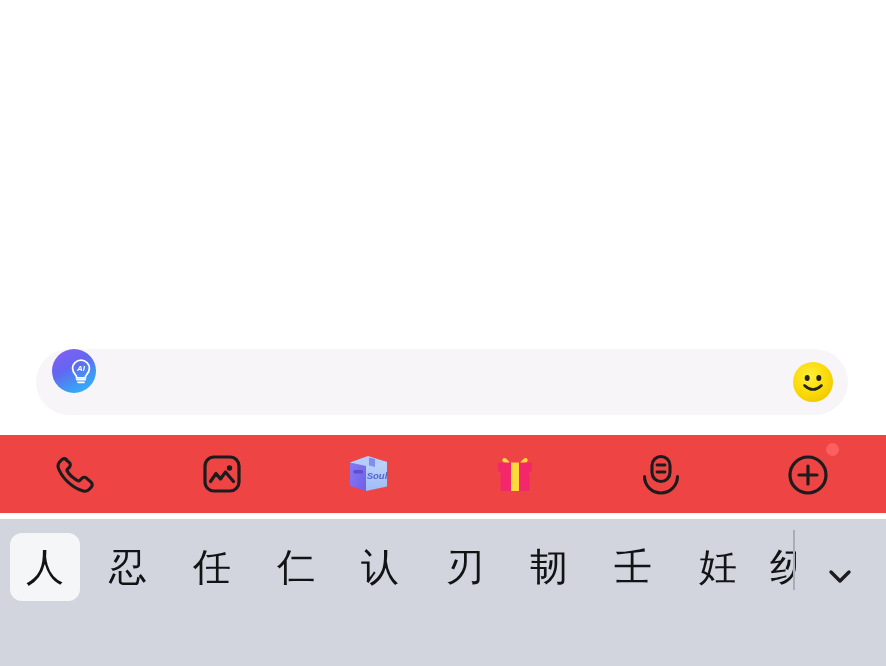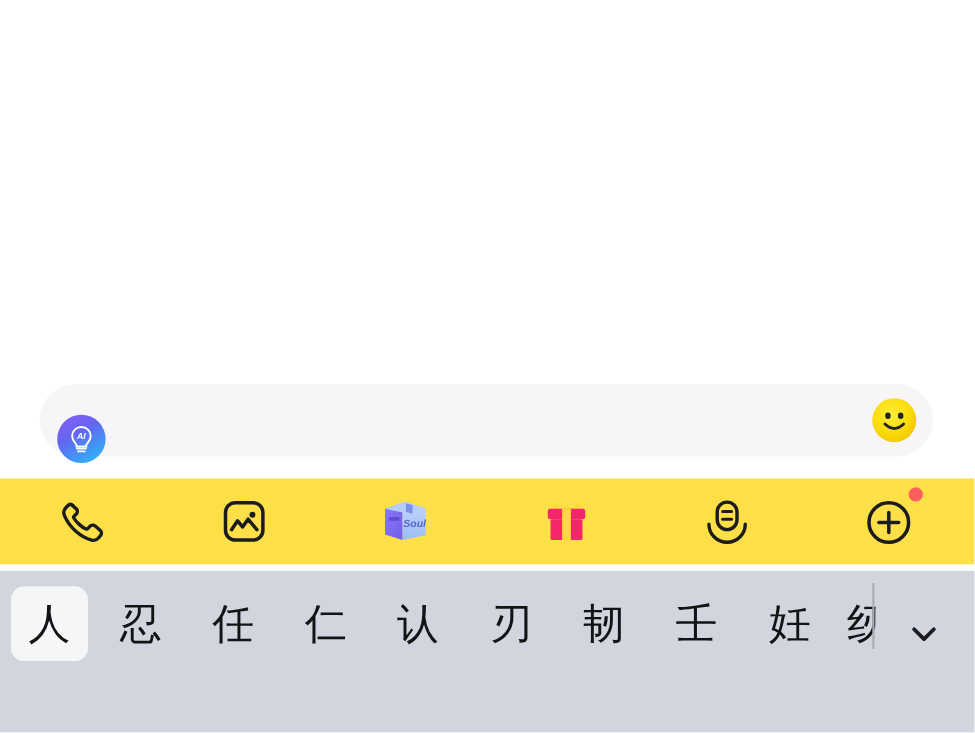--- a/index.html
+++ b/index.html
@@ -28,25 +28,25 @@
     position:absolute;
     left:36px; top:349px;
     width:812px; height:66px;
     background:#f7f5f8;
     border-radius:33px;
     display:flex;
     align-items:center;
   }
   .ai-avatar {
     position:absolute;
-    left:16px; top:28px;
+    left:16px; top:0;
     width:44px; height:44px;
     border-radius:50%;
     background:linear-gradient(150deg,#8b5cf6 0%,#6366f1 40%,#3b9ef5 75%,#38bdf8 100%);
-    display:flex; align-items:center; justify-content:center;font-style:italic;
+    display:flex; align-items:center; justify-content:flex-end;font-style:italic;
   }
   .ai-avatar svg { display:block; }
 
   .input-text {
     position:absolute;
     left:118px; top:0;
     height:66px;
     display:flex;
     align-items:center;
     white-space:nowrap;
@@ -77,21 +77,21 @@
     position:absolute;
     right:14px; top:12px;
     width:42px; height:42px;
   }
 
   
   .toolbar {
     position:absolute;
     left:0; top:435px;
     width:886px; height:78px;
-    background:#fde047;
+    background:#ef4444;
   }
   .tool {
     position:absolute;
     top:4px;
     width:70px; height:70px;
     display:flex; align-items:center; justify-content:center;
   }
   .tool svg, .tool .glyph { display:block; }
   .badge-dot {
     position:absolute;

